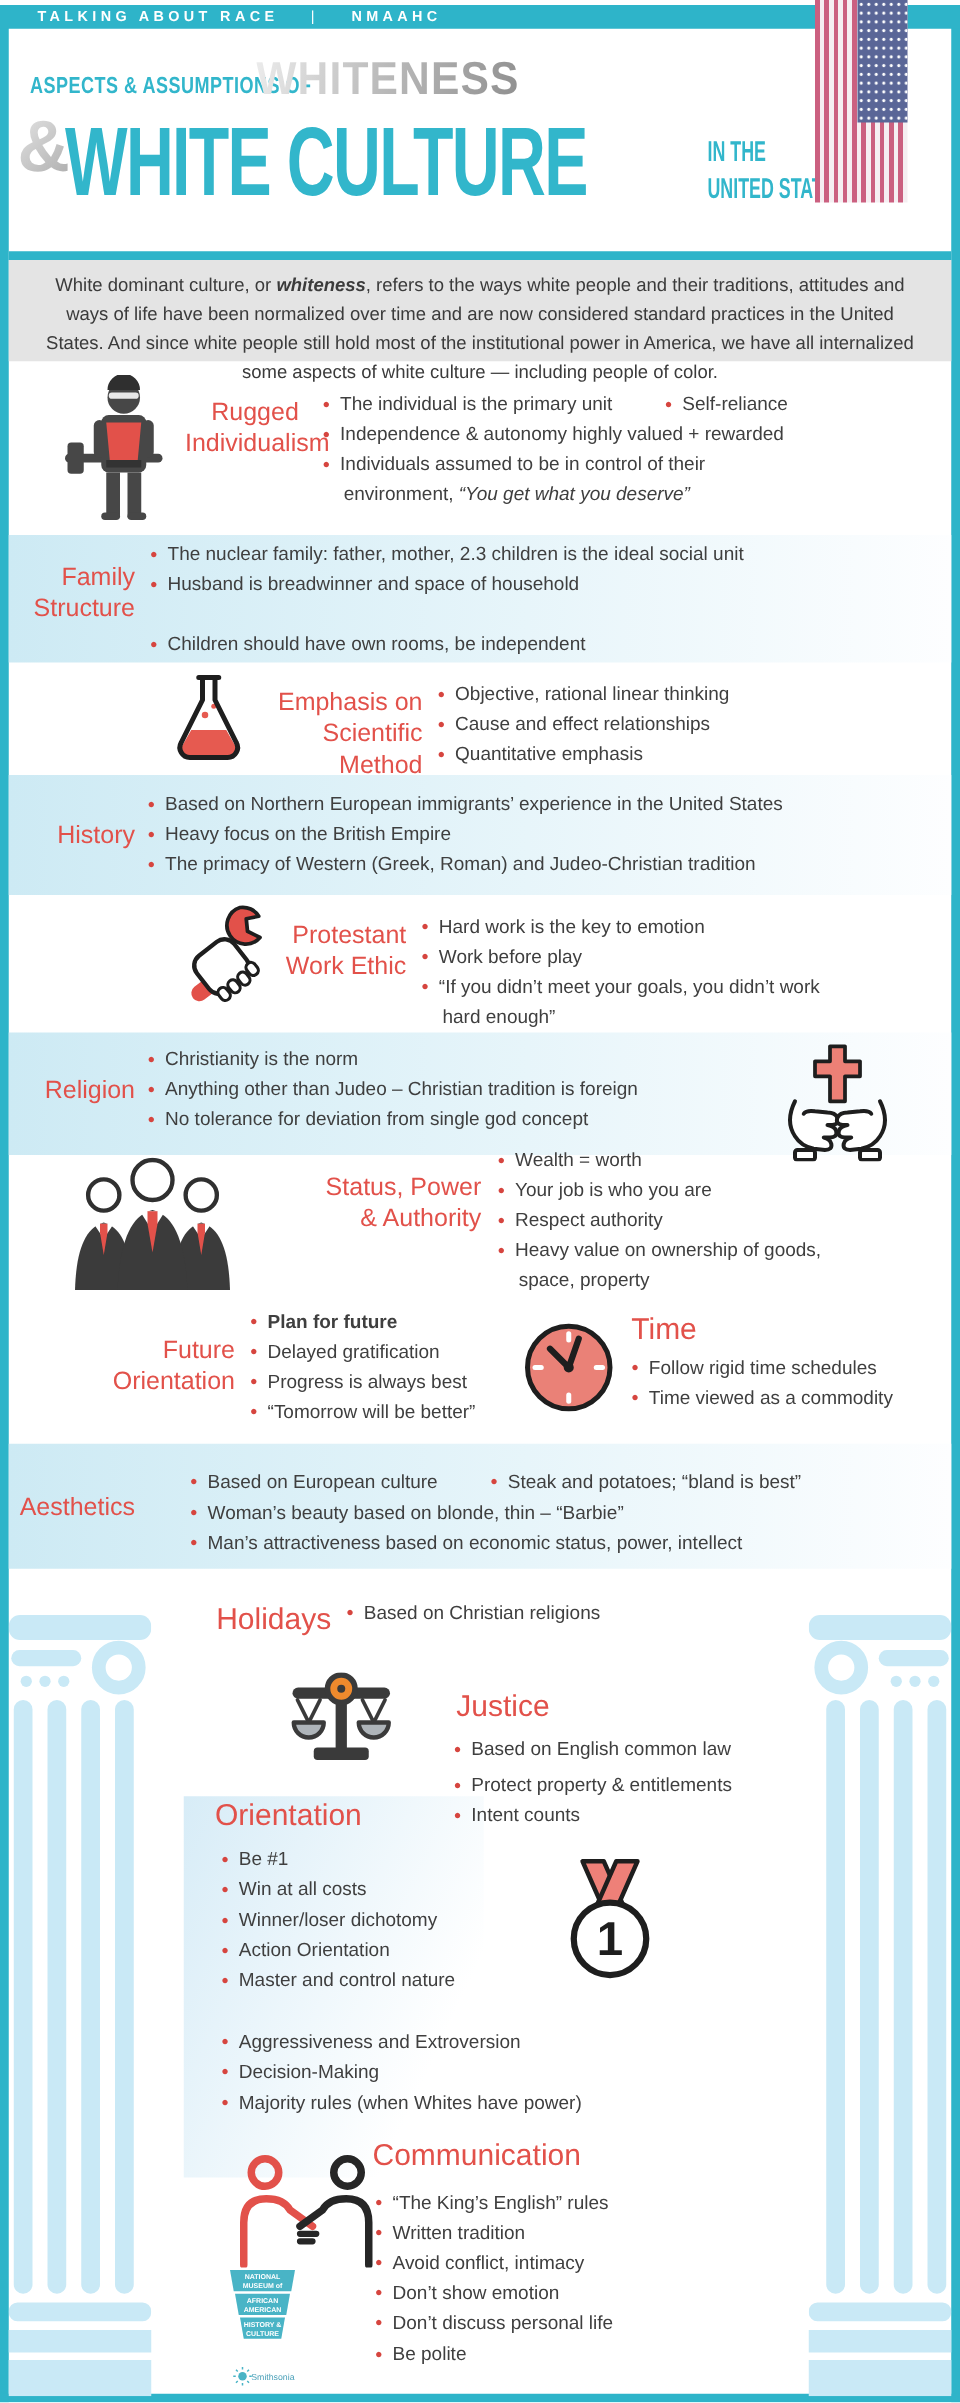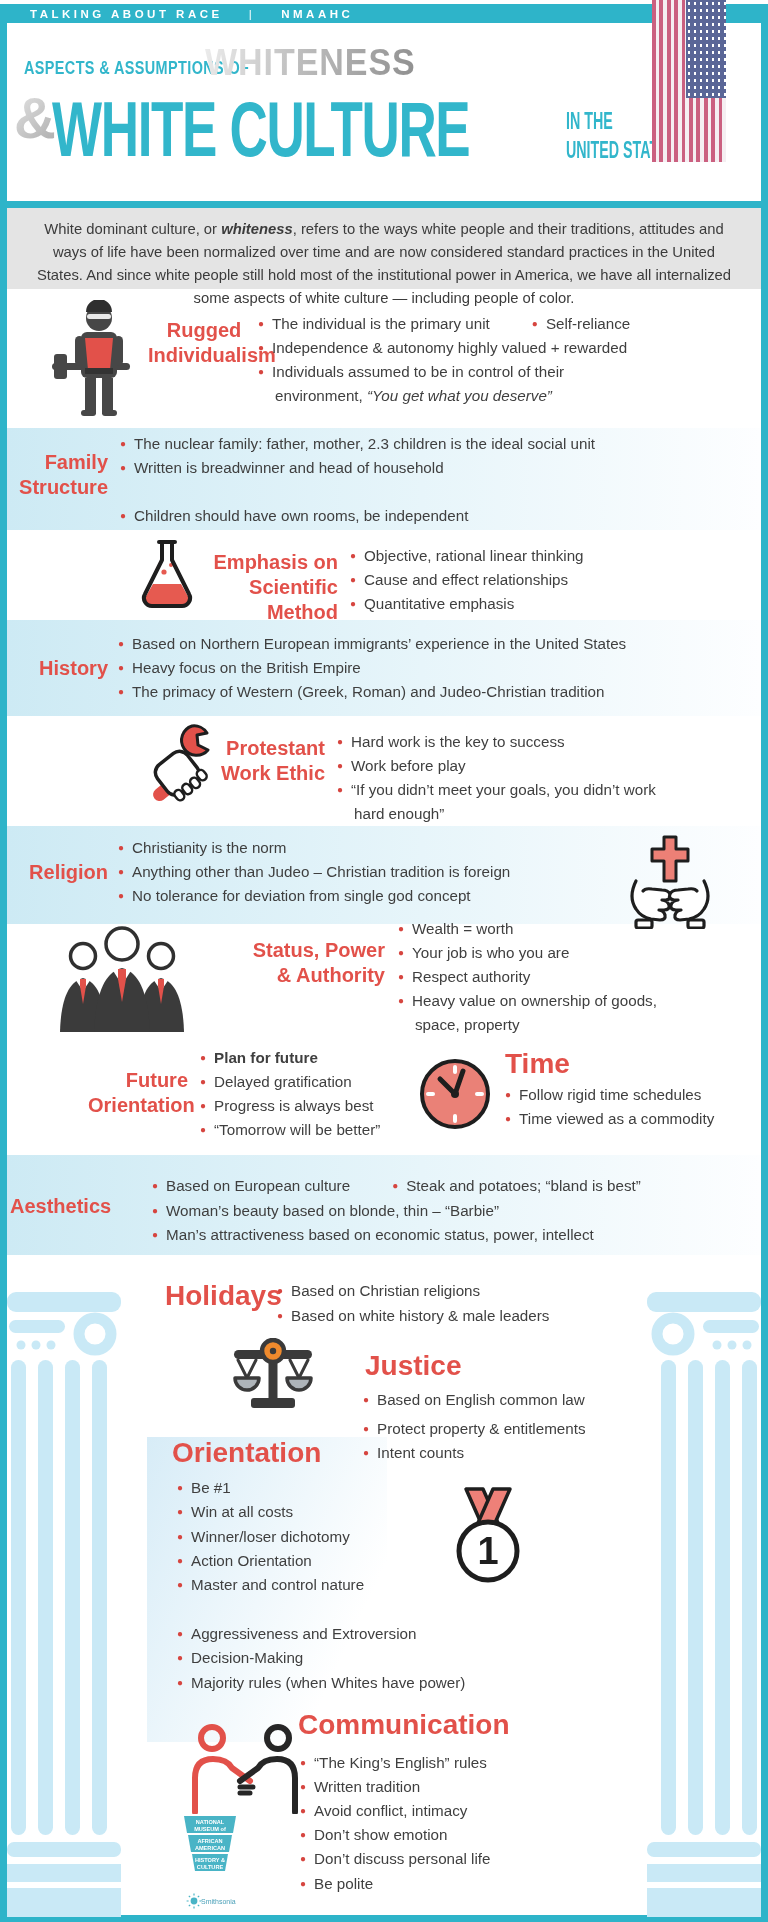--- a/index.html
+++ b/index.html
@@ -13,24 +13,24 @@
   
   .band{left:7px;width:754px;background:linear-gradient(90deg,#cdeaf4 0%,#e7f5fa 55%,#fdfeff 100%);}
   
   .b{position:absolute;font-size:15.2px;line-height:24px;color:#3f3f3f;white-space:nowrap;
      padding-left:17px;text-indent:-17px;}
   .b.wrap{white-space:normal;}
   .dt{color:#d6453f;font-size:10px;margin-right:8px;vertical-align:2px;}
   .ib{margin-right:42px;}
   .it{font-style:italic;}
   
-  .rh{position:absolute;color:#e2514a;font-weight:bold;font-size:20px;line-height:25px;}
+  .rh{position:absolute;color:#e2514a;font-weight:normal;font-size:20px;line-height:25px;}
   .right{text-align:right;}
   .center{text-align:center;}
-  .big{font-size:28px;}
+  .big{font-size:24px;}
   
   .kicker{left:24px;top:57px;color:#32b6cb;font-weight:800;font-size:18.5px;letter-spacing:.5px;
           transform:scaleX(.78);transform-origin:left;}
   .whiteness{left:205px;top:42px;font-weight:800;font-size:37px;letter-spacing:1px;
              background:linear-gradient(105deg,#ececec 0%,#bdbdbd 45%,#8f8f8f 100%);
              -webkit-background-clip:text;background-clip:text;color:transparent;
              transform:scaleX(.92);transform-origin:left;}
   .amp{left:14px;top:84px;font-weight:800;font-size:58px;
        background:linear-gradient(135deg,#e8e8e8 0%,#a9a9a9 100%);
        -webkit-background-clip:text;background-clip:text;color:transparent;}
@@ -156,21 +156,21 @@
   </div>
   <div class="b" style="left:258px;top:312px;"><span class="ib"><span class="dt">●</span><span>The individual is the primary unit</span></span><span><span class="dt">●</span><span>Self-reliance</span></span></div>
   <div class="b" style="left:258px;top:336px;"><span class="dt">●</span><span>Independence &amp; autonomy highly valued + rewarded</span></div>
   <div class="b wrap" style="left:258px;top:360px;width:372px;"><span class="dt">●</span><span>Individuals assumed to be in control of their environment, </span><span class="it">“You get what you deserve”</span></div>
 
   <div class="rh right" style="left:16px;top:450px;width:92px;">
     <div>Family</div>
     <div>Structure</div>
   </div>
   <div class="b" style="left:120px;top:432px;"><span class="dt">●</span><span>The nuclear family: father, mother, 2.3 children is the ideal social unit</span></div>
-  <div class="b" style="left:120px;top:456px;"><span class="dt">●</span><span>Written is breadwinner and head of household</span></div>
+  <div class="b" style="left:120px;top:456px;"><span class="dt">●</span><span>Husband is breadwinner and space of household</span></div>
   <div class="b" style="left:120px;top:504px;"><span class="dt">●</span><span>Children should have own rooms, be independent</span></div>
 
   <div class="abs" style="left:138px;top:538px;">
     <svg width="58" height="72" viewBox="0 0 58 72">
       <path d="M15,46 h28 l8,14 a5,5 0 0 1 -4,8 h-36 a5,5 0 0 1 -4,-8 z" fill="#e65a50"></path>
       <circle cx="26" cy="34" r="2.6" fill="#e65a50"></circle>
         <circle cx="33" cy="27" r="2" fill="#e65a50"></circle>
         <circle cx="22" cy="26" r="1.6" fill="#e65a50"></circle>
       <path d="M21,4 h16 M24,5 v17 L7,56 a8,8 0 0 0 7,12 h30 a8,8 0 0 0 7,-12 L34,22 V5" fill="none" stroke="#1e1e1e" stroke-width="4" stroke-linecap="round" stroke-linejoin="round"></path>
     </svg>
@@ -205,21 +205,21 @@
           <rect x="46" y="64" width="8" height="11" rx="4"></rect>
             <rect x="56" y="62" width="8" height="11" rx="4"></rect>
         </g>
       </g>
     </svg>
   </div>
   <div class="rh right" style="left:185px;top:736px;width:140px;">
     <div>Protestant</div>
     <div>Work Ethic</div>
   </div>
-  <div class="b" style="left:337px;top:730px;"><span class="dt">●</span><span>Hard work is the key to success</span></div>
+  <div class="b" style="left:337px;top:730px;"><span class="dt">●</span><span>Hard work is the key to emotion</span></div>
   <div class="b" style="left:337px;top:754px;"><span class="dt">●</span><span>Work before play</span></div>
   <div class="b wrap" style="left:337px;top:778px;width:322px;"><span class="dt">●</span><span>“If you didn’t meet your goals, you didn’t work hard enough”</span></div>
 
   <div class="rh right" style="left:16px;top:860px;width:92px;">
     <div>Religion</div>
   </div>
   <div class="b" style="left:118px;top:836px;"><span class="dt">●</span><span>Christianity is the norm</span></div>
   <div class="b" style="left:118px;top:860px;"><span class="dt">●</span><span>Anything other than Judeo – Christian tradition is foreign</span></div>
   <div class="b" style="left:118px;top:884px;"><span class="dt">●</span><span>No tolerance for deviation from single god concept</span></div>
   <div class="abs" style="left:622px;top:833px;">
@@ -292,21 +292,20 @@
     <div>Aesthetics</div>
   </div>
   <div class="b" style="left:152px;top:1174px;"><span class="ib"><span class="dt">●</span><span>Based on European culture</span></span><span><span class="dt">●</span><span>Steak and potatoes; “bland is best”</span></span></div>
   <div class="b" style="left:152px;top:1199px;"><span class="dt">●</span><span>Woman’s beauty based on blonde, thin – “Barbie”</span></div>
   <div class="b" style="left:152px;top:1223px;"><span class="dt">●</span><span>Man’s attractiveness based on economic status, power, intellect</span></div>
 
   <div class="rh right big" style="left:165px;top:1283px;width:100px;">
     <div>Holidays</div>
   </div>
   <div class="b" style="left:277px;top:1279px;"><span class="dt">●</span><span>Based on Christian religions</span></div>
-  <div class="b" style="left:277px;top:1304px;"><span class="dt">●</span><span>Based on white history &amp; male leaders</span></div>
 
   <div class="abs" style="left:230px;top:1338px;">
     <svg width="86" height="80" viewBox="0 0 86 80">
       <g fill="#3a3a3a">
         <rect x="4" y="12" width="78" height="9" rx="4.5"></rect>
         <rect x="38.5" y="16" width="9" height="46"></rect>
         <rect x="21" y="60" width="44" height="10" rx="3"></rect>
       </g>
       <path d="M8,22 L17,40 M26,22 L17,40 M60,22 L69,40 M78,22 L69,40" stroke="#3a3a3a" stroke-width="3" fill="none" stroke-linecap="round"></path>
       <path d="M5,40 a12,12 0 0 0 24,0 z" fill="#aeb4b9" stroke="#3a3a3a" stroke-width="3.5" stroke-linejoin="round"></path>

